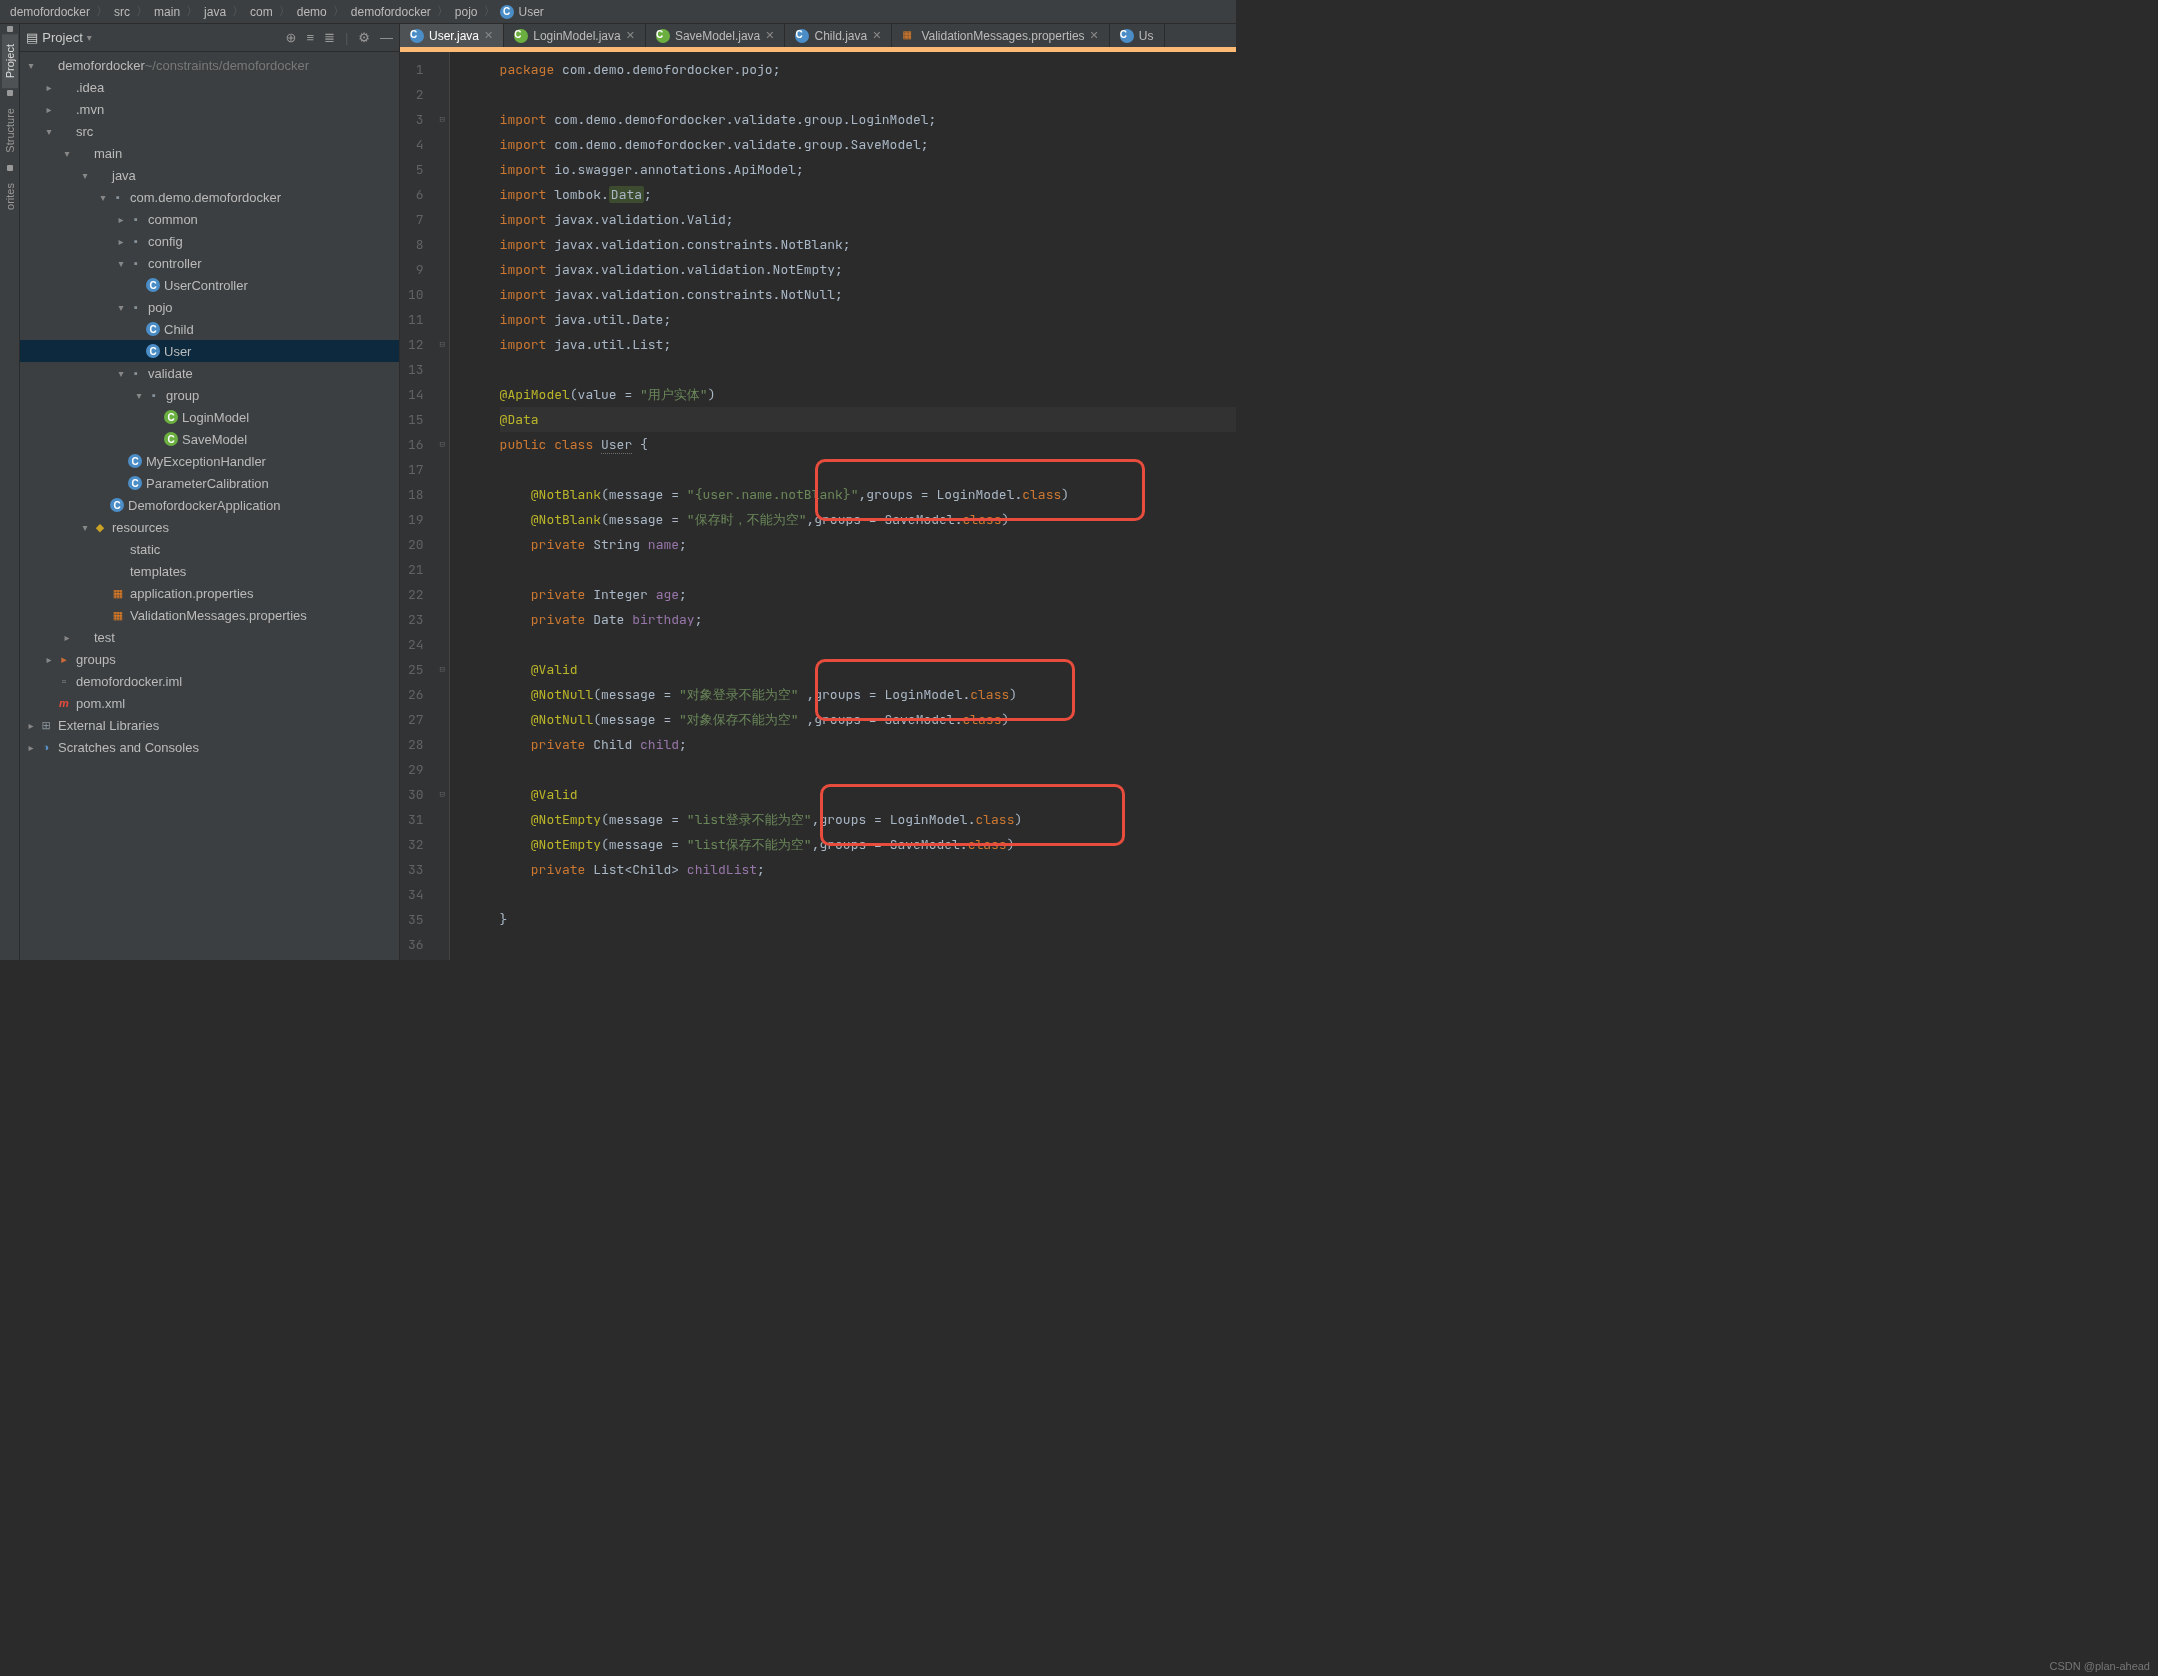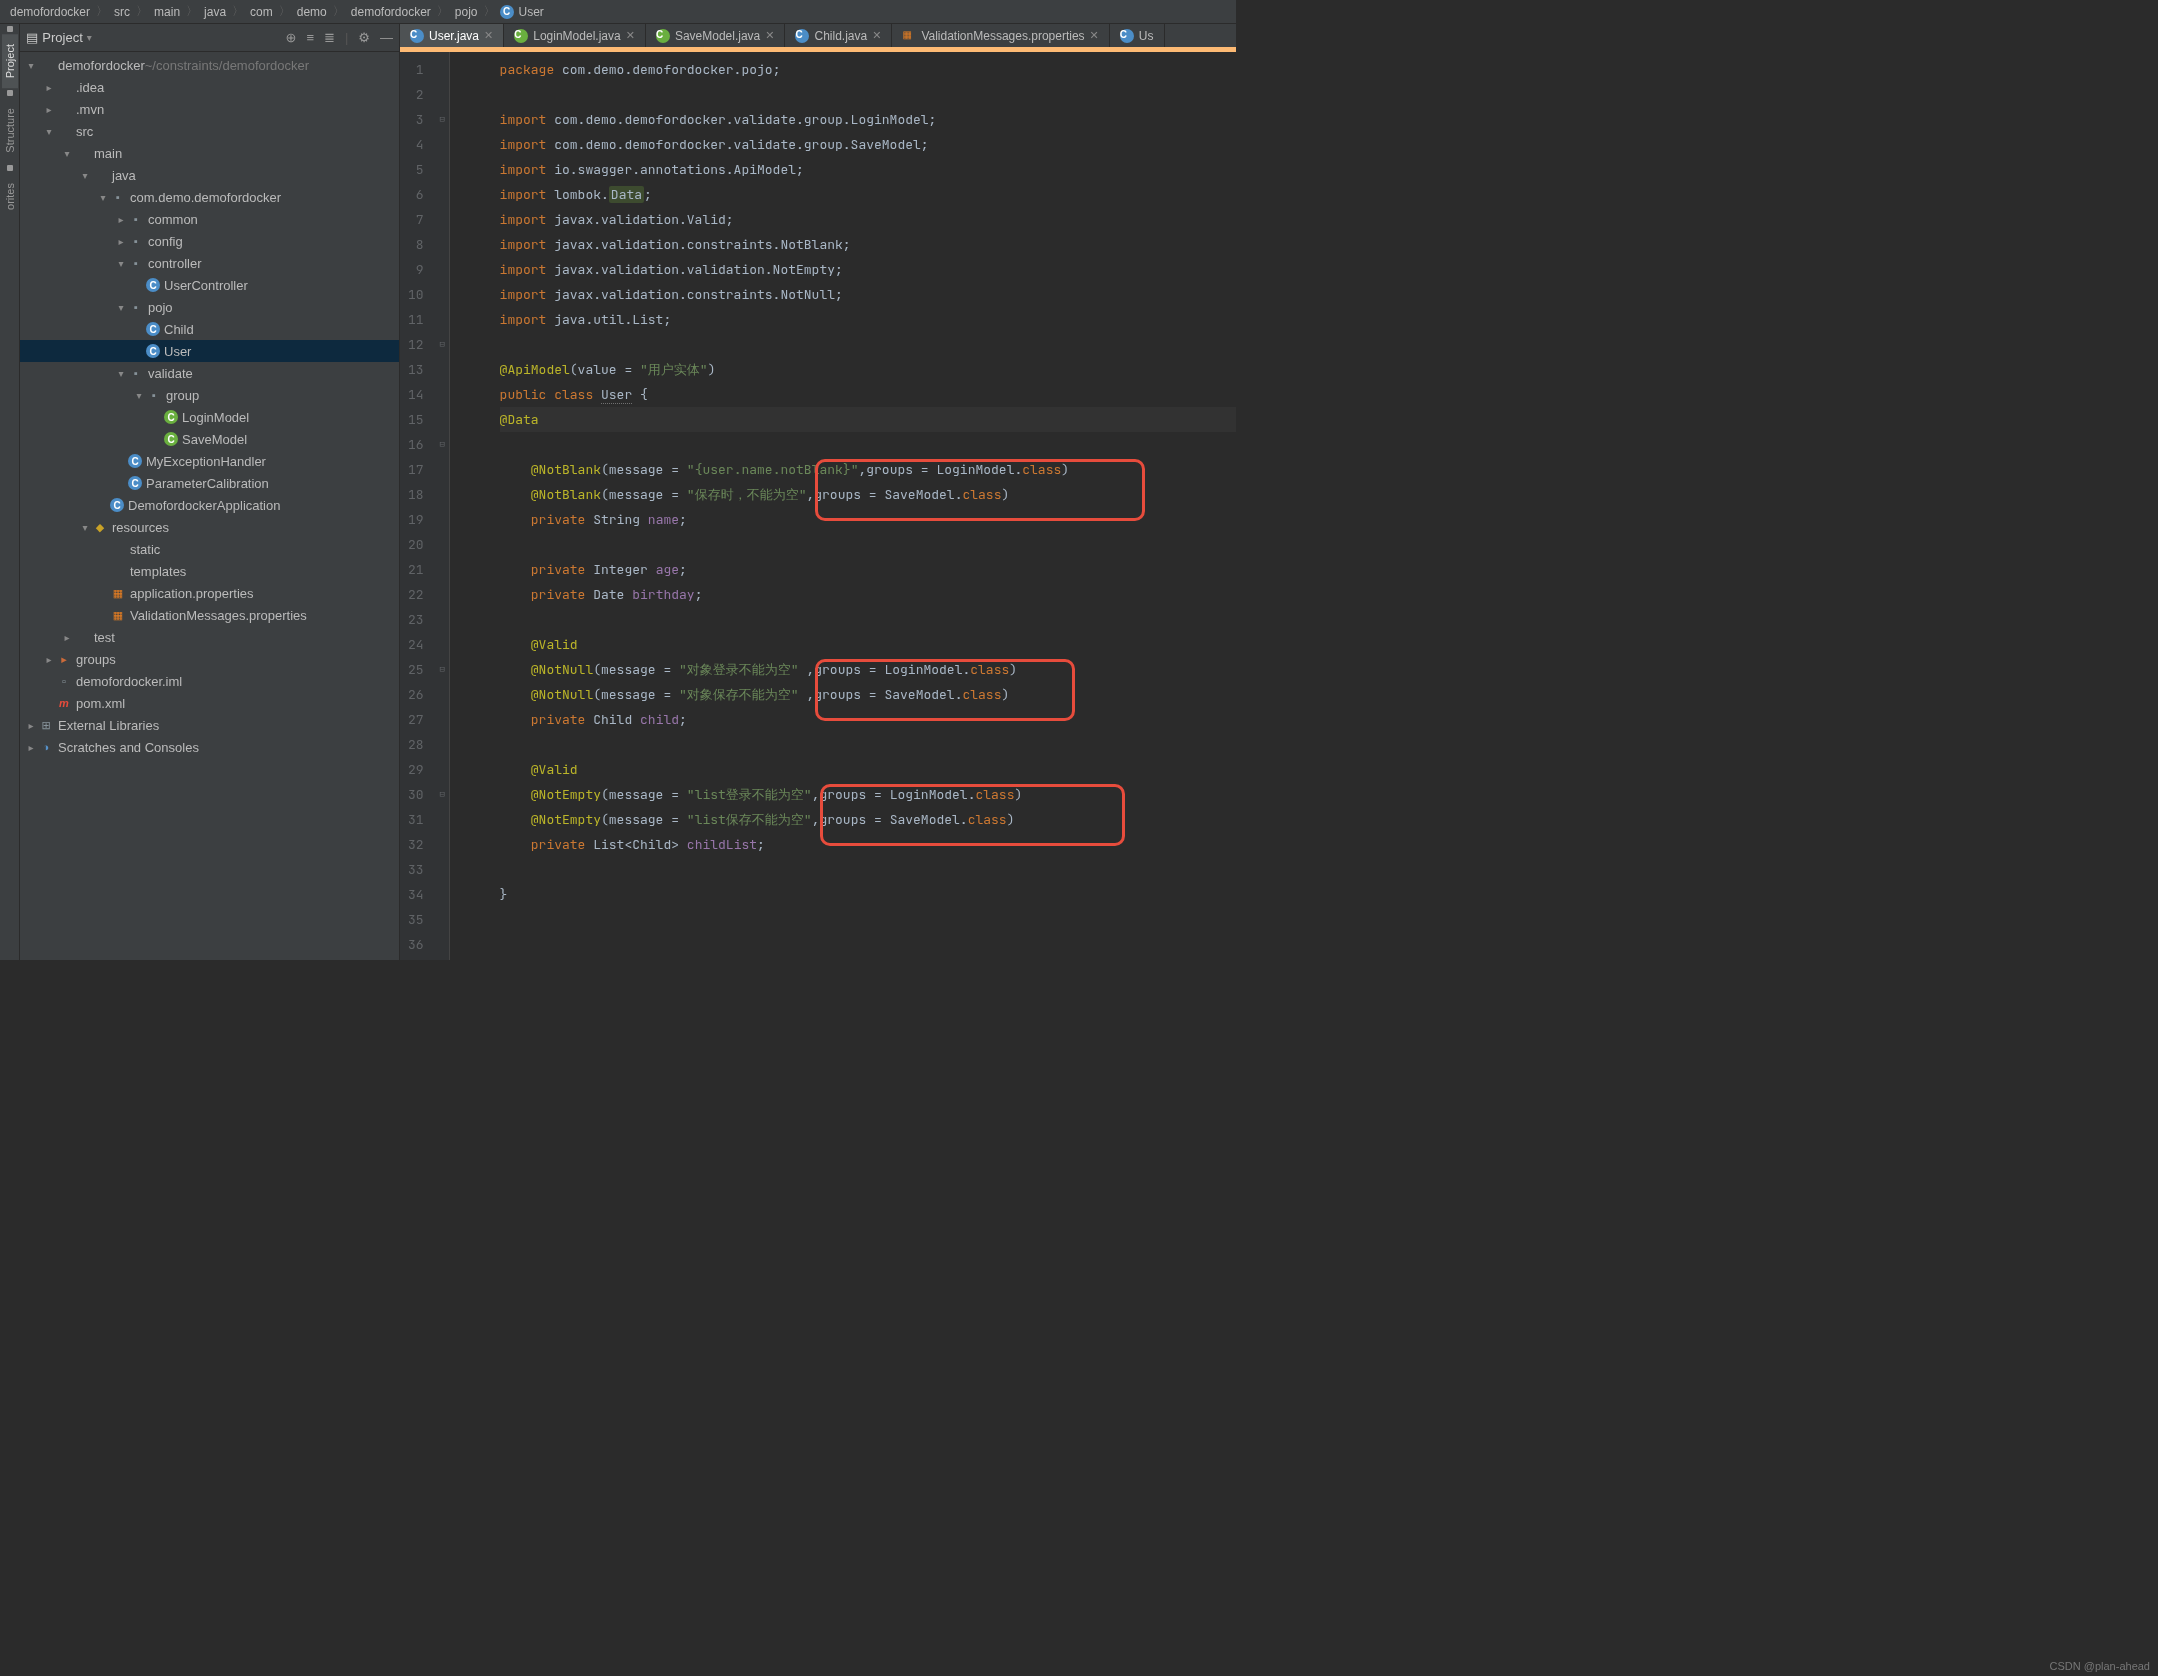--- a/index.html
+++ b/index.html
@@ -460,25 +460,26 @@
           <div class="code-line"><span class="kw">package </span><span class="id">com.demo.demofordocker.pojo</span><span class="id">;</span></div>
           <div class="code-line"></div>
           <div class="code-line"><span class="kw">import </span><span class="id">com.demo.demofordocker.validate.group.LoginModel;</span></div>
           <div class="code-line"><span class="kw">import </span><span class="id">com.demo.demofordocker.validate.group.SaveModel;</span></div>
           <div class="code-line"><span class="kw">import </span><span class="id">io.swagger.annotations.ApiModel;</span></div>
           <div class="code-line"><span class="kw">import </span><span class="id">lombok.</span><span class="hl-data">Data</span><span class="id">;</span></div>
           <div class="code-line"><span class="kw">import </span><span class="id">javax.validation.Valid;</span></div>
           <div class="code-line"><span class="kw">import </span><span class="id">javax.validation.constraints.NotBlank;</span></div>
           <div class="code-line"><span class="kw">import </span><span class="id">javax.validation.validation.NotEmpty;</span></div>
           <div class="code-line"><span class="kw">import </span><span class="id">javax.validation.constraints.NotNull;</span></div>
+          <div class="code-line"><span class="kw">import </span><span class="id">java.util.Date;</span></div>
           <div class="code-line"><span class="kw">import </span><span class="id">java.util.List;</span></div>
           <div class="code-line"></div>
           <div class="code-line"><span class="ann">@ApiModel</span><span class="id">(value = </span><span class="str">"用户实体"</span><span class="id">)</span></div>
+          <div class="code-line current"><span class="ann">@Data</span></div>
           <div class="code-line"><span class="kw">public class </span><span class="cls underline-warn">User</span><span class="id"> {</span></div>
-          <div class="code-line current"><span class="ann">@Data</span></div>
           <div class="code-line"></div>
           <div class="code-line"><span class="id">    </span><span class="ann">@NotBlank</span><span class="id">(message = </span><span class="str">"{user.name.notBlank}"</span><span class="id">,groups = LoginModel.</span><span class="kw">class</span><span class="id">)</span></div>
           <div class="code-line"><span class="id">    </span><span class="ann">@NotBlank</span><span class="id">(message = </span><span class="str">"保存时，不能为空"</span><span class="id">,groups = SaveModel.</span><span class="kw">class</span><span class="id">)</span></div>
           <div class="code-line"><span class="id">    </span><span class="kw">private </span><span class="type">String </span><span class="field">name</span><span class="id">;</span></div>
           <div class="code-line"></div>
           <div class="code-line"><span class="id">    </span><span class="kw">private </span><span class="type">Integer </span><span class="field">age</span><span class="id">;</span></div>
           <div class="code-line"><span class="id">    </span><span class="kw">private </span><span class="type">Date </span><span class="field">birthday</span><span class="id">;</span></div>
           <div class="code-line"></div>
           <div class="code-line"><span class="id">    </span><span class="ann">@Valid</span></div>
           <div class="code-line"><span class="id">    </span><span class="ann">@NotNull</span><span class="id">(message = </span><span class="str">"对象登录不能为空"</span><span class="id"> ,groups = LoginModel.</span><span class="kw">class</span><span class="id">)</span></div>

